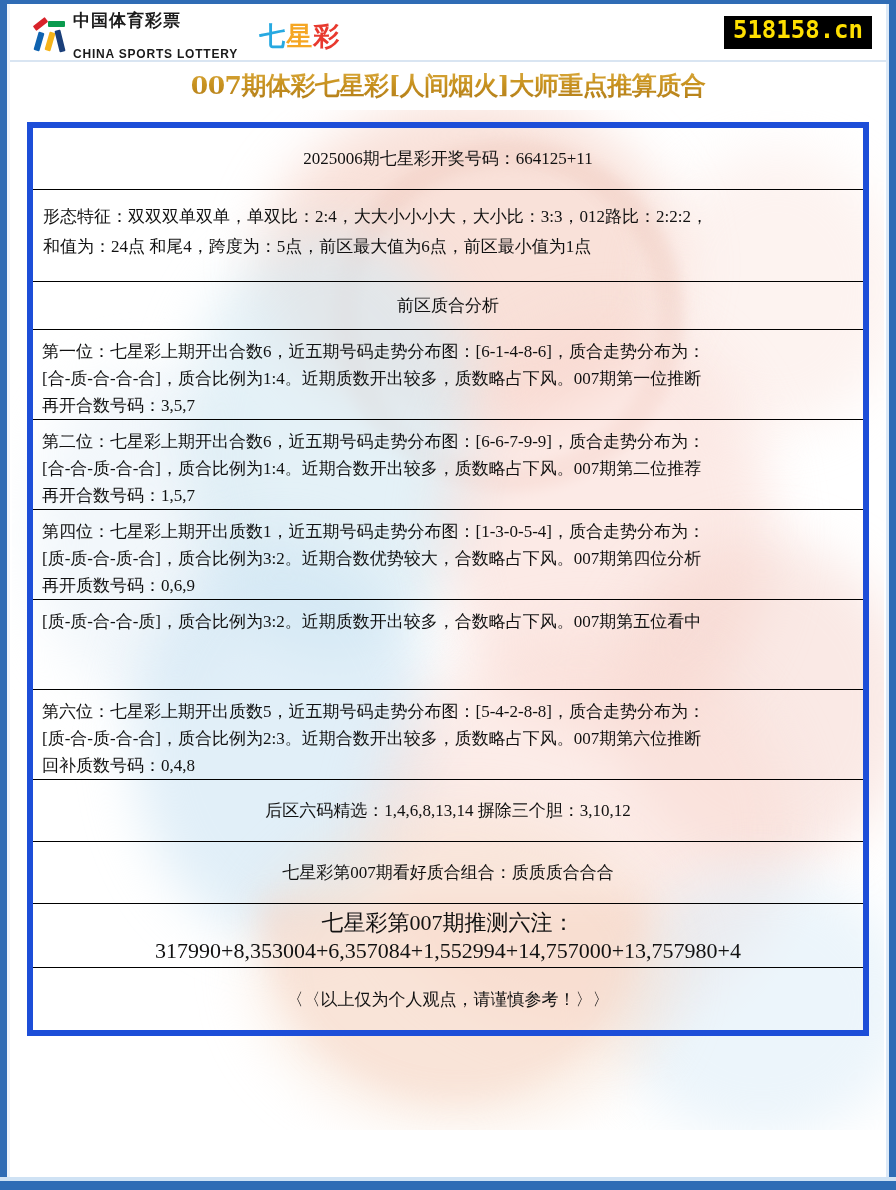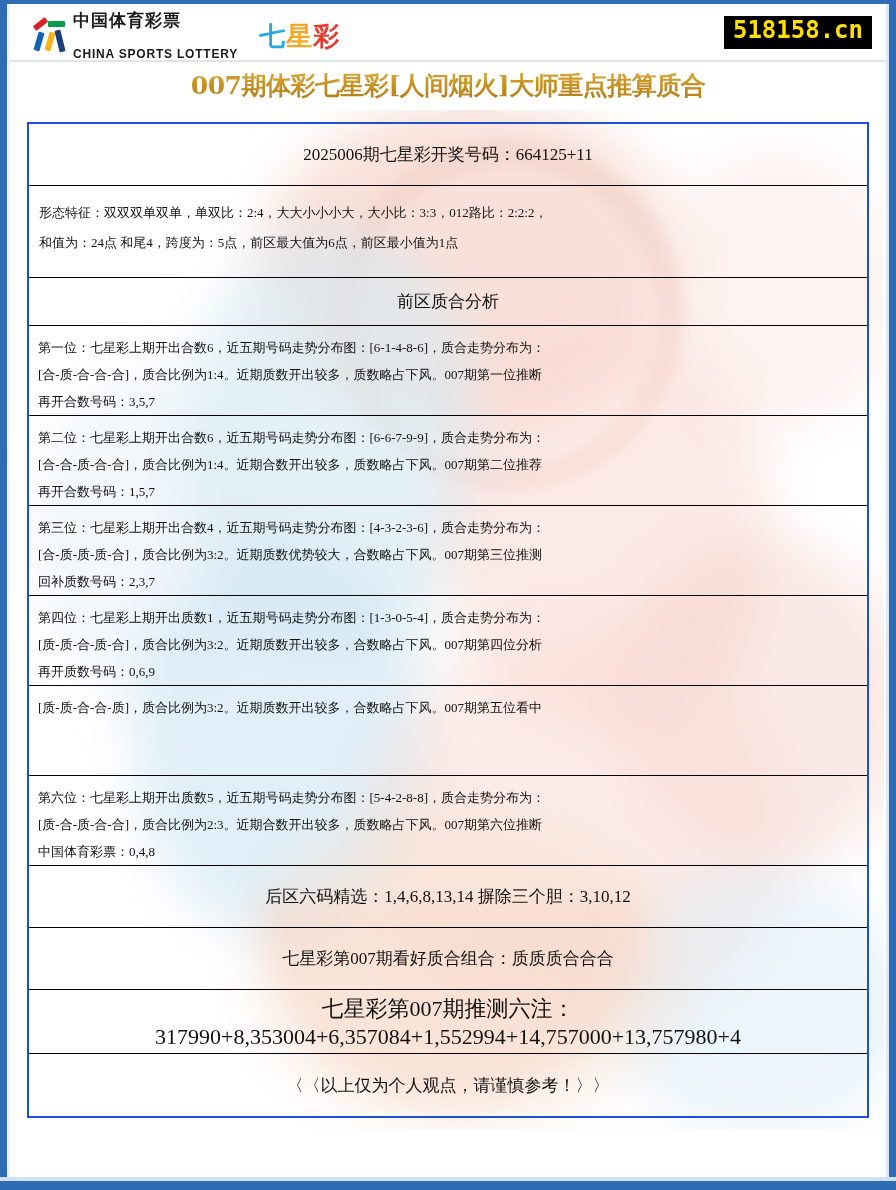--- a/index.html
+++ b/index.html
@@ -176,41 +176,41 @@
     white-space: nowrap;
     letter-spacing: -0.5px;
   }
 
   
   .board {
     position: absolute;
     left: 27px; top: 122px;
     width: 842px;
     z-index: 2;
-    border: 2px solid #1d4ed8;
+    border: 6px solid #1d4ed8;
     box-sizing: border-box;
     background: transparent;
   }
   .row {
     border-bottom: 1px solid #000000;
     box-sizing: border-box;
     position: relative;
   }
   .row:last-child { border-bottom: none; }
 
   .row-center {
     text-align: center;
     font-size: 17px;
     color: #111111;
     display: flex;
     align-items: center;
     justify-content: center;
   }
   .row-body {
-    font-size: 13px;
+    font-size: 17px;
     color: #111111;
     line-height: 27px;
     padding: 8px 9px 9px 9px;
     text-align: justify;
   }
 
   .h-draw   { height: 62px; }
   .h-feat   { height: 92px; }
   .h-sect   { height: 48px; }
   .h-pos    { height: 90px; }
@@ -309,47 +309,40 @@
   </div>
 
   <div class="row h-pos">
     <div class="row-body">
       <p>第二位：七星彩上期开出合数6，近五期号码走势分布图：[6-6-7-9-9]，质合走势分布为：</p>
       <p>[合-合-质-合-合]，质合比例为1:4。近期合数开出较多，质数略占下风。007期第二位推荐</p>
       <p>再开合数号码：1,5,7</p>
     </div>
   </div>
 
-  <div class="row h-pos">
-    <div class="row-body">
-      <p>第三位：七星彩上期开出合数4，近五期号码走势分布图：[4-3-2-3-6]，质合走势分布为：</p>
-      <p>[合-质-质-质-合]，质合比例为3:2。近期质数优势较大，合数略占下风。007期第三位推测</p>
-      <p>回补质数号码：2,3,7</p>
-    </div>
-  </div>
 
   <div class="row h-pos">
     <div class="row-body">
       <p>第四位：七星彩上期开出质数1，近五期号码走势分布图：[1-3-0-5-4]，质合走势分布为：</p>
-      <p>[质-质-合-质-合]，质合比例为3:2。近期质数开出较多，合数略占下风。007期第四位分析</p>
+      <p>[质-质-合-质-合]，质合比例为3:2。近期合数优势较大，合数略占下风。007期第四位分析</p>
       <p>再开质数号码：0,6,9</p>
     </div>
   </div>
 
   <div class="row h-pos">
     <div class="row-body">
       <p>[质-质-合-合-质]，质合比例为3:2。近期质数开出较多，合数略占下风。007期第五位看中</p>
     </div>
   </div>
 
   <div class="row h-pos">
     <div class="row-body">
       <p>第六位：七星彩上期开出质数5，近五期号码走势分布图：[5-4-2-8-8]，质合走势分布为：</p>
       <p>[质-合-质-合-合]，质合比例为2:3。近期合数开出较多，质数略占下风。007期第六位推断</p>
-      <p>中国体育彩票：0,4,8</p>
+      <p>回补质数号码：0,4,8</p>
     </div>
   </div>
 
   <div class="row row-center h-rear">
     <span>后区六码精选：1,4,6,8,13,14 摒除三个胆：3,10,12</span>
   </div>
 
   <div class="row row-center h-combo">
     <span>七星彩第007期看好质合组合：质质质合合合</span>
   </div>

